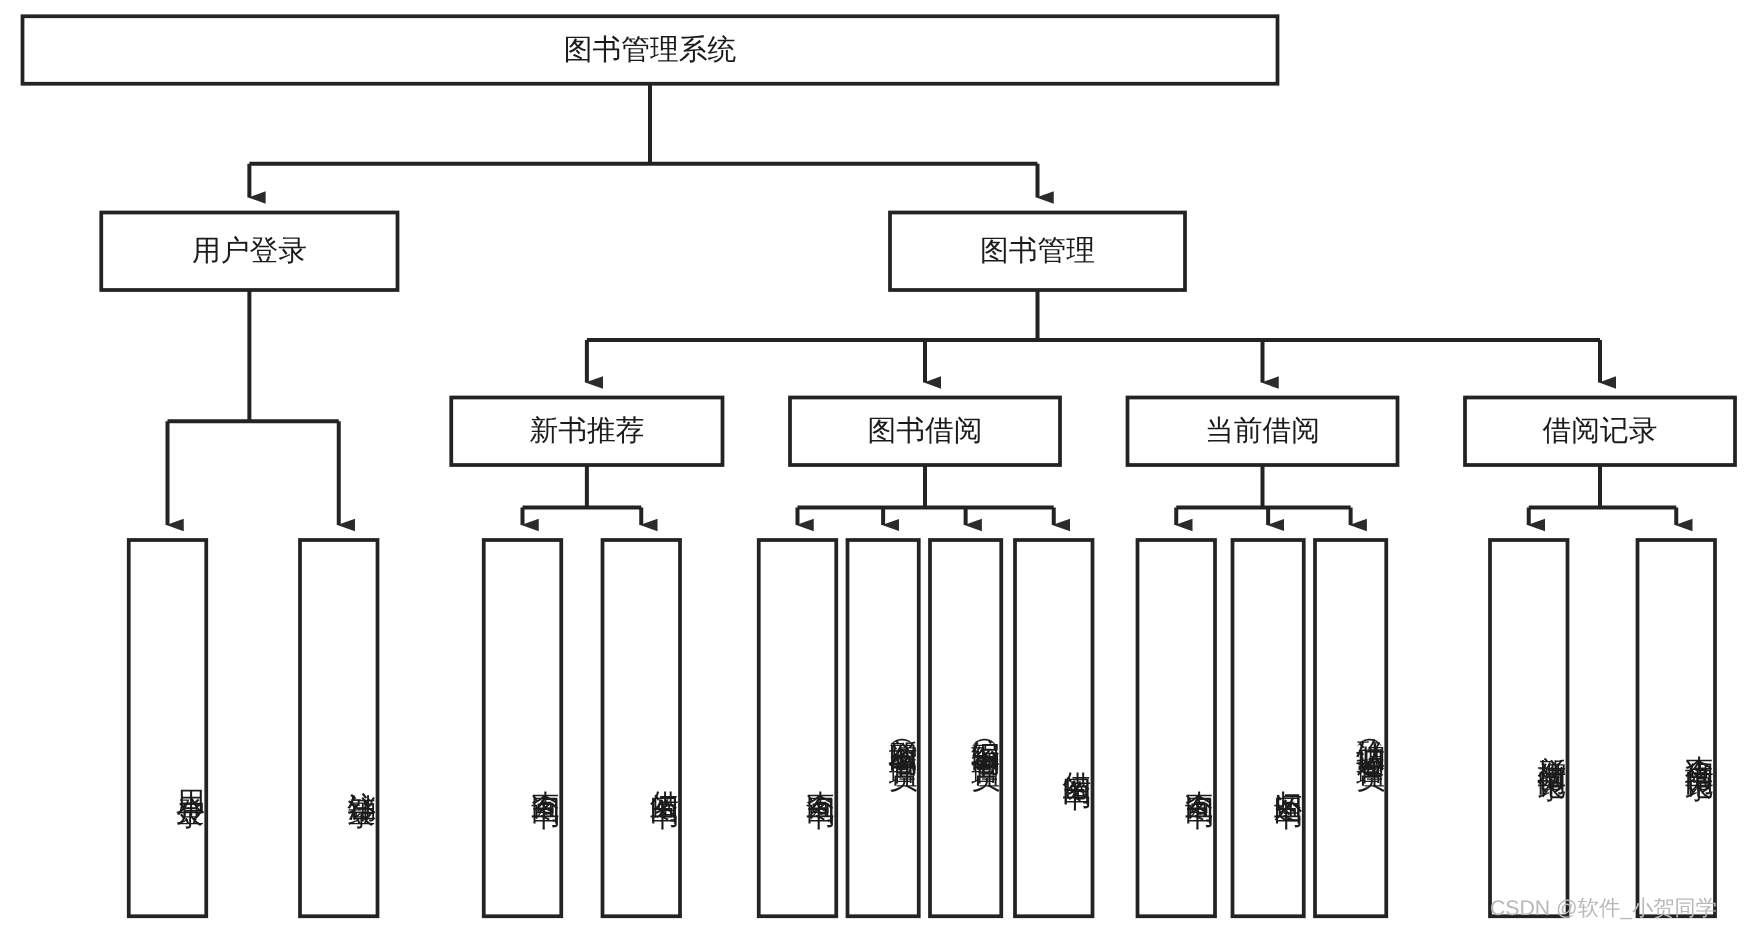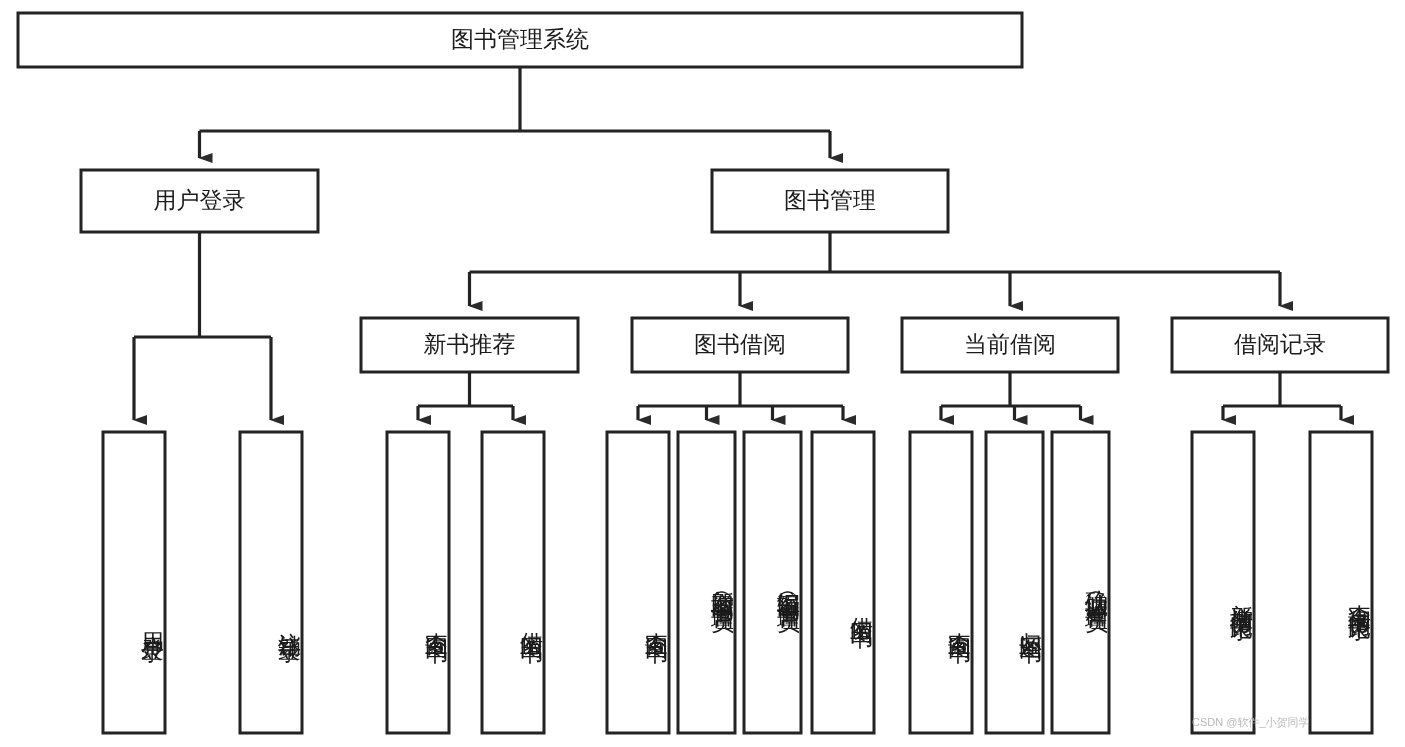--- a/index.html
+++ b/index.html
@@ -64,21 +64,21 @@
     align-items: flex-start;
     justify-content: center;
     pointer-events: none;
     user-select: none;
   }
   .watermark {
     position: absolute;
     left: 1192px;
     top: 715px;
     font-family: "Liberation Sans", "DejaVu Sans", sans-serif;
-    font-size: 11px;
+    font-size: 17px;
     color: #b9b9b9;
     white-space: nowrap;
     user-select: none;
   }
 </style>
 </head>
 <body>
 
 <div id="diagram-root">
 

